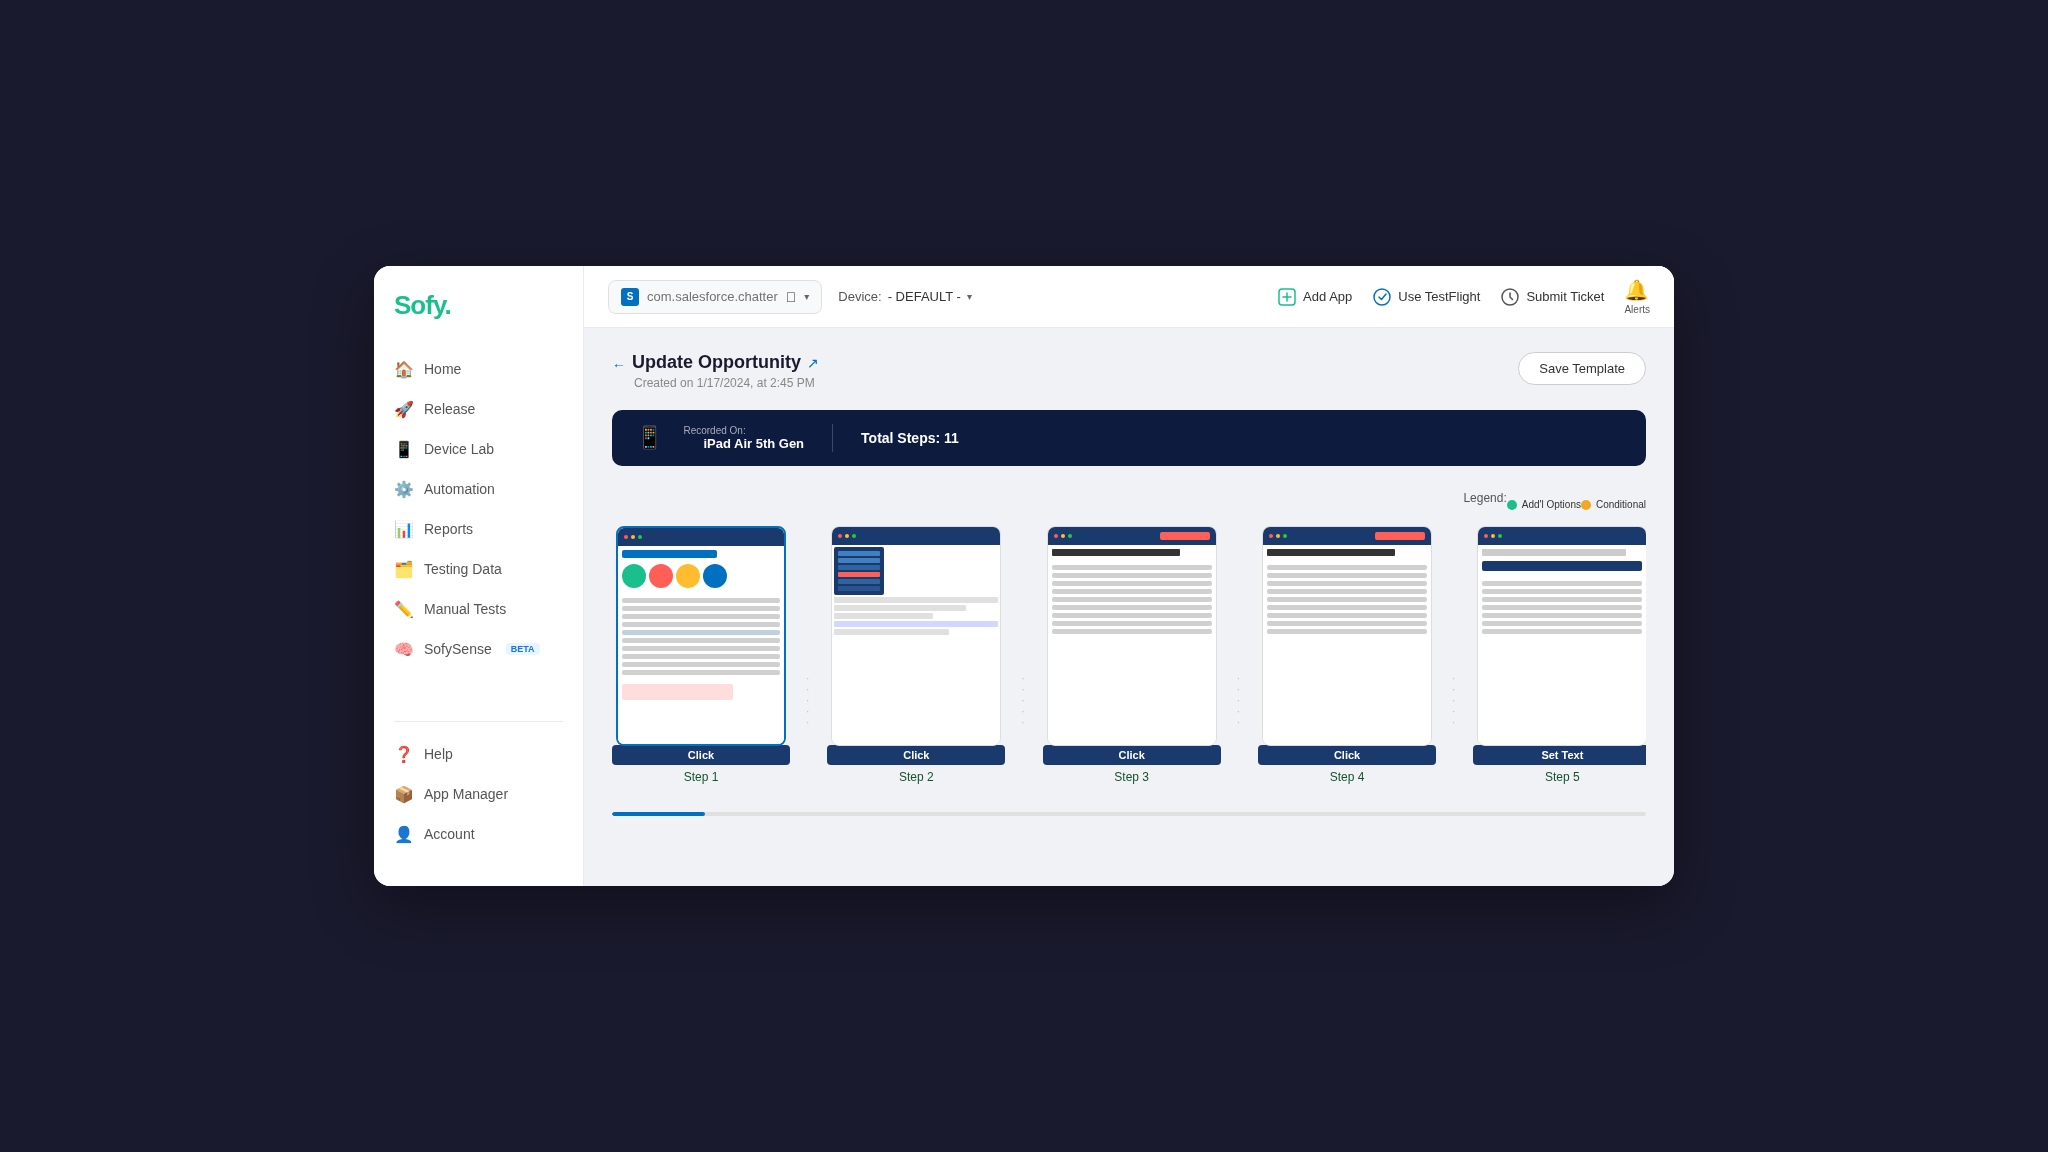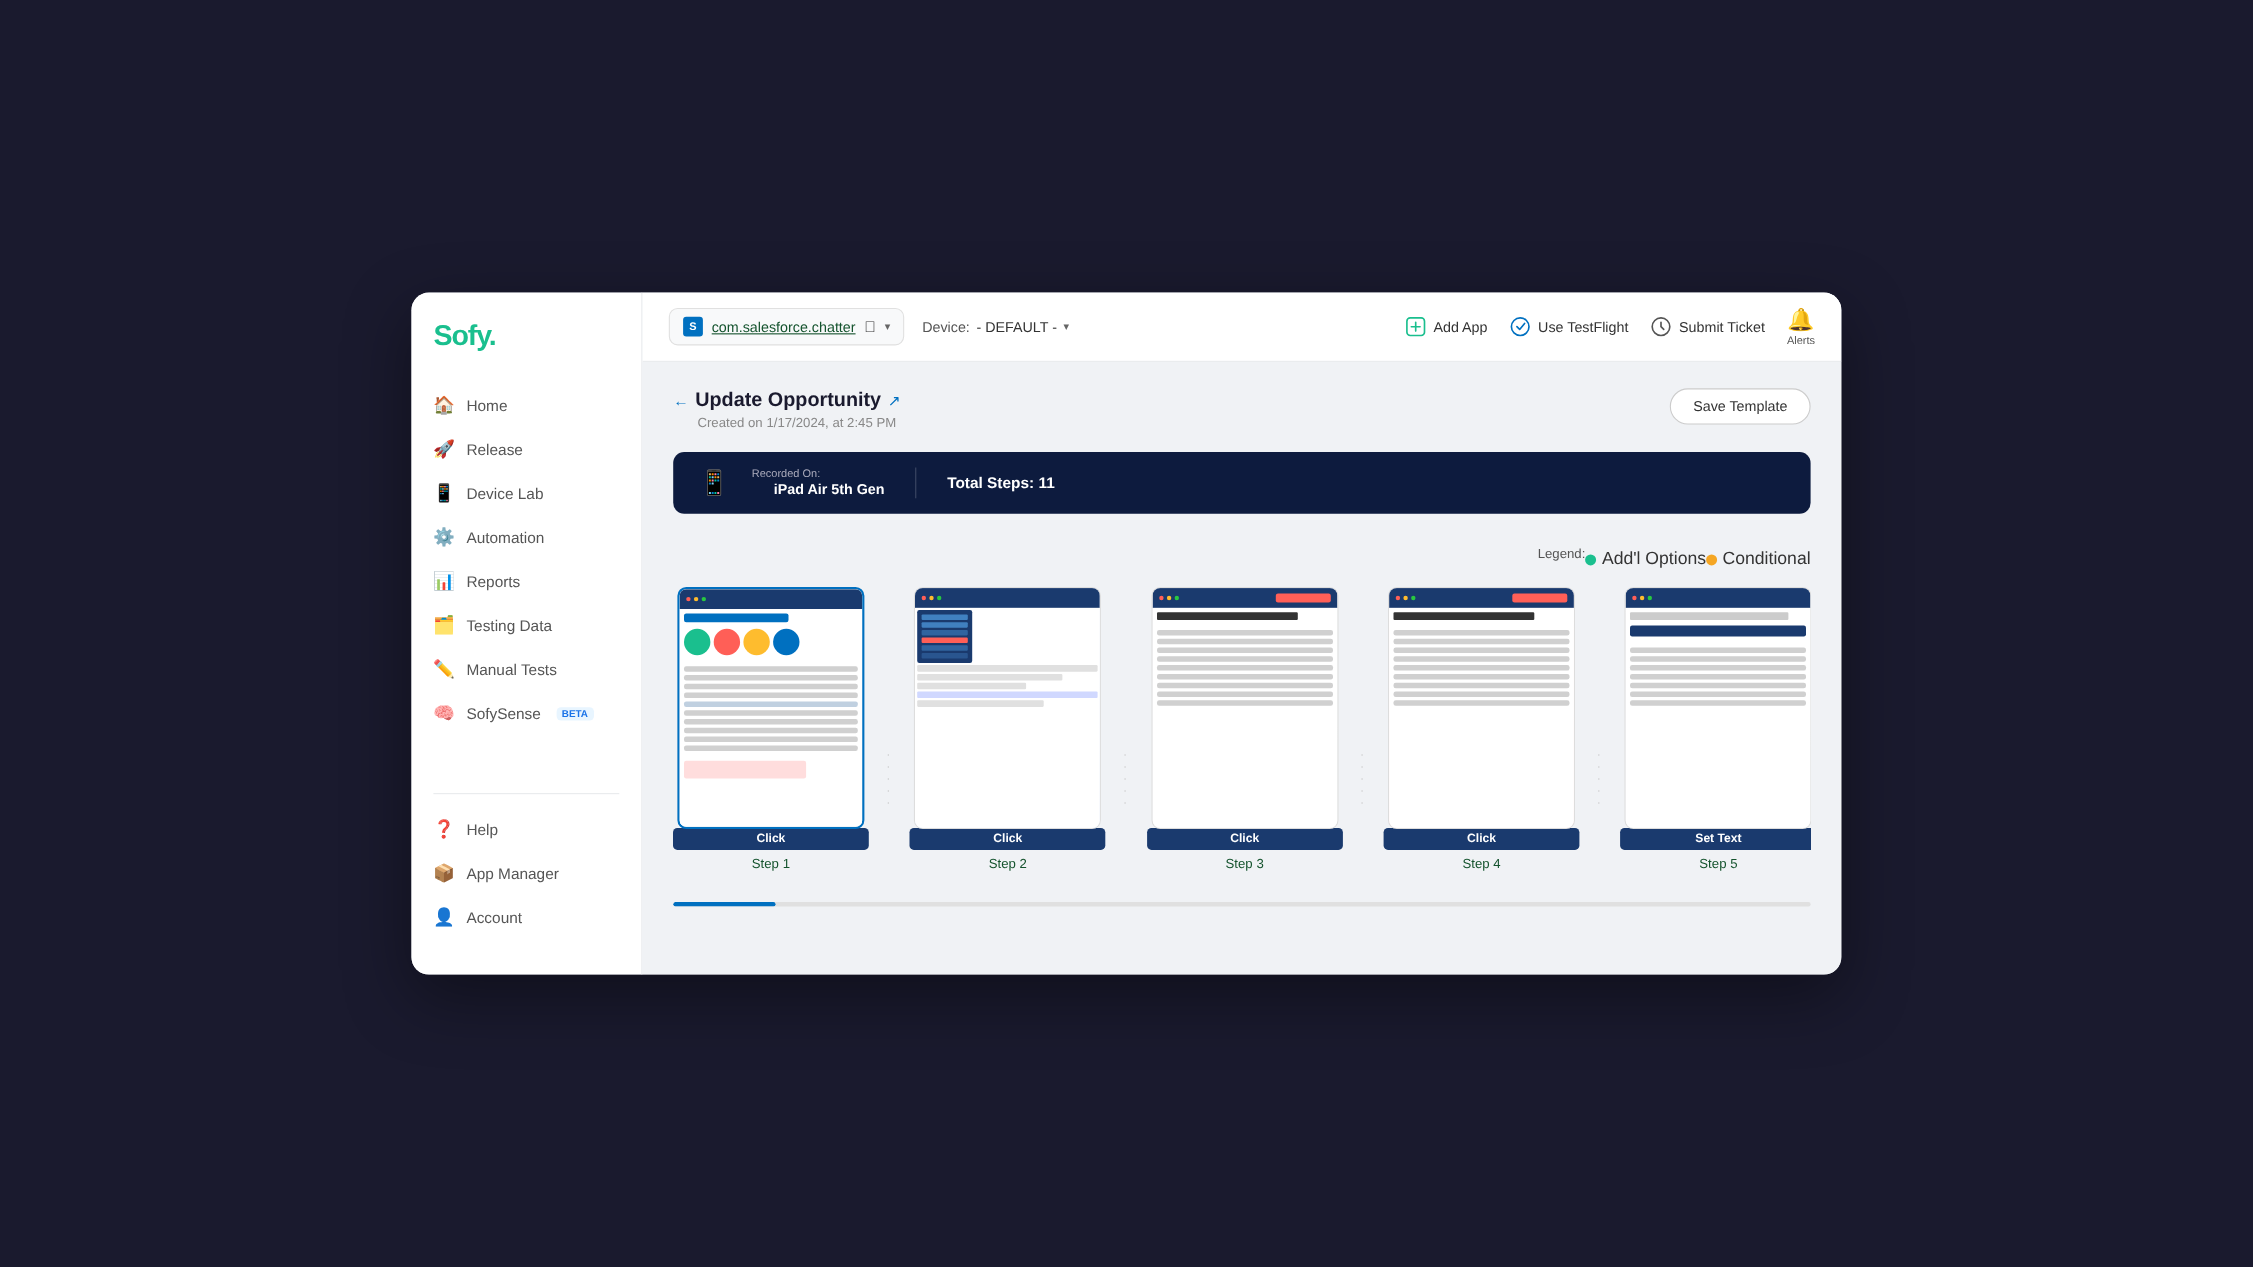--- a/index.html
+++ b/index.html
@@ -116,23 +116,22 @@
       border-radius: 3px;
       display: flex;
       align-items: center;
       justify-content: center;
       color: white;
       font-size: 10px;
       font-weight: bold;
     }
     .app-selector-text {
       font-size: 13px;
-      color: #14532d;
+      color: #737373;
       flex: 1;
-      text-decoration: underline;
     }
     .app-selector-arrow {
       color: #666;
       font-size: 10px;
     }
     .apple-icon {
       font-size: 14px;
       color: #333;
     }
     .release-selector {
@@ -285,21 +284,21 @@
     }
     .legend-label {
       font-size: 12px;
       color: #555;
       font-weight: 500;
     }
     .legend-item {
       display: flex;
       align-items: center;
       gap: 5px;
-      font-size: 16px;
+      font-size: 10px;
       color: #333;
       margin-top: 13px;
     }
     .legend-dot {
       width: 10px;
       height: 10px;
       border-radius: 50%;
     }
     .dot-green { background: #1abf8e; }
     .dot-orange { background: #f5a623; }

